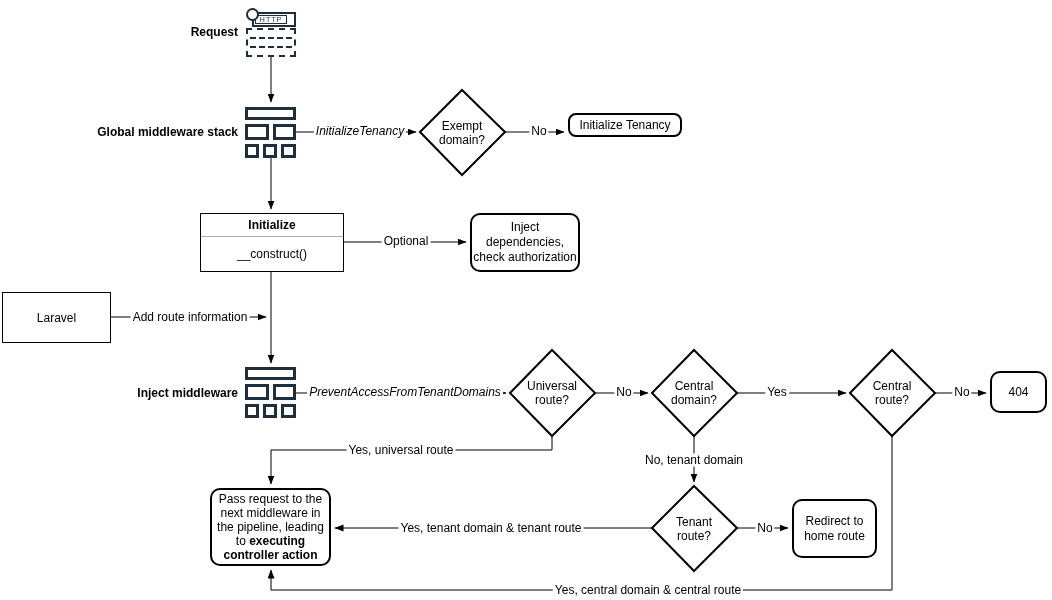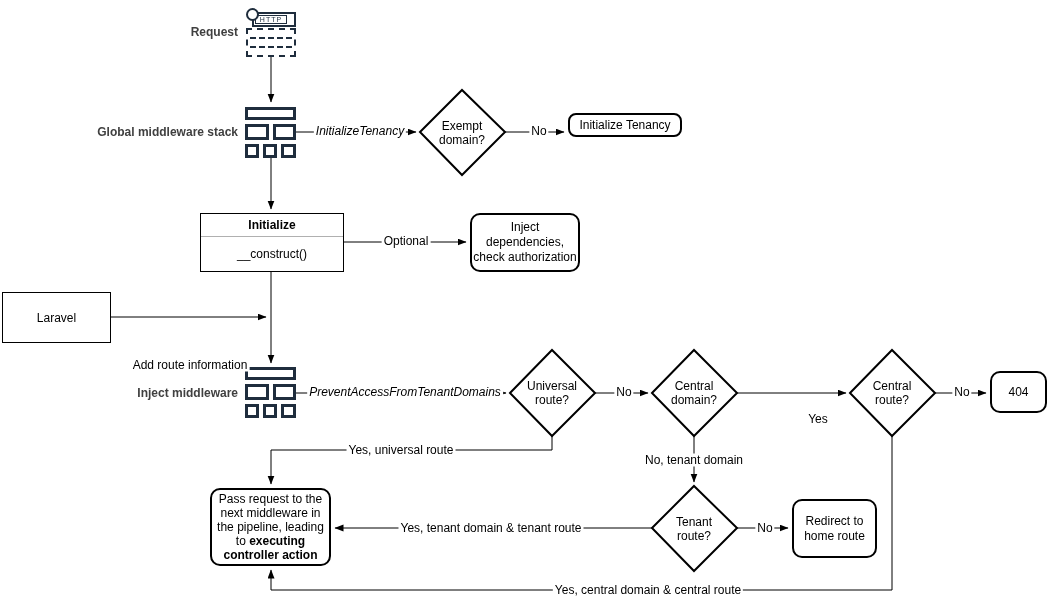--- a/index.html
+++ b/index.html
@@ -4,21 +4,21 @@
 <title>Diagram</title>
 <style>
   html,body{margin:0;padding:0;background:#fff;}
   *{box-sizing:border-box;}
   .canvas{
     position:relative;width:1052px;height:600px;background:#ffffff;
     font-family:"Liberation Sans",sans-serif;color:#000;overflow:hidden;
   }
   .edges{position:absolute;left:0;top:0;width:1052px;height:600px;}
   
-  .nlabel{position:absolute;font-weight:bold;font-size:12px;line-height:16px;color:#404040;text-align:right;}
+  .nlabel{position:absolute;font-weight:bold;font-size:12px;line-height:16px;color:#000000;text-align:right;}
   
   .elabel{position:absolute;transform:translate(-50%,-50%);background:#fff;font-size:12px;line-height:13px;padding:0 2px;white-space:nowrap;color:#000;}
   .elabel.it{font-style:italic;}
   
   .dtext{position:absolute;transform:translate(-50%,-50%);text-align:center;font-size:12px;line-height:14px;white-space:pre-line;color:#000;}
   
   .rbox{position:absolute;border:2px solid #000;border-radius:10px;background:#fff;display:flex;align-items:center;justify-content:center;text-align:center;font-size:12px;line-height:15px;white-space:pre-line;}
   
   .plain{position:absolute;border:1px solid #000;background:#fff;display:flex;align-items:center;justify-content:center;font-size:12px;}
   
@@ -147,24 +147,24 @@
   <div class="dtext" style="left:694px;top:393px;width:70px;">Central
 domain?</div>
   <div class="dtext" style="left:892px;top:393px;width:70px;">Central
 route?</div>
   <div class="dtext" style="left:694px;top:529px;width:70px;">Tenant
 route?</div>
 
   <div class="elabel it" style="left:360px;top:131px;">InitializeTenancy</div>
   <div class="elabel" style="left:539px;top:131px;">No</div>
   <div class="elabel" style="left:406px;top:241px;">Optional</div>
-  <div class="elabel" style="left:190px;top:317px;margin-top:48px;">Add route information</div>
+  <div class="elabel" style="left:190px;top:317px;">Add route information</div>
   <div class="elabel it" style="left:405px;top:392px;">PreventAccessFromTenantDomains</div>
   <div class="elabel" style="left:624px;top:392px;">No</div>
-  <div class="elabel" style="left:818px;top:392px;margin-top:27px;">Yes</div>
+  <div class="elabel" style="left:777px;top:392px;">Yes</div>
   <div class="elabel" style="left:962px;top:392px;">No</div>
   <div class="elabel" style="left:401px;top:450px;">Yes, universal route</div>
   <div class="elabel" style="left:694px;top:460px;">No, tenant domain</div>
   <div class="elabel" style="left:765px;top:528px;">No</div>
   <div class="elabel" style="left:491px;top:528px;">Yes, tenant domain &amp; tenant route</div>
   <div class="elabel" style="left:648px;top:590px;">Yes, central domain &amp; central route</div>
 
 </div>
 
 </body></html>

